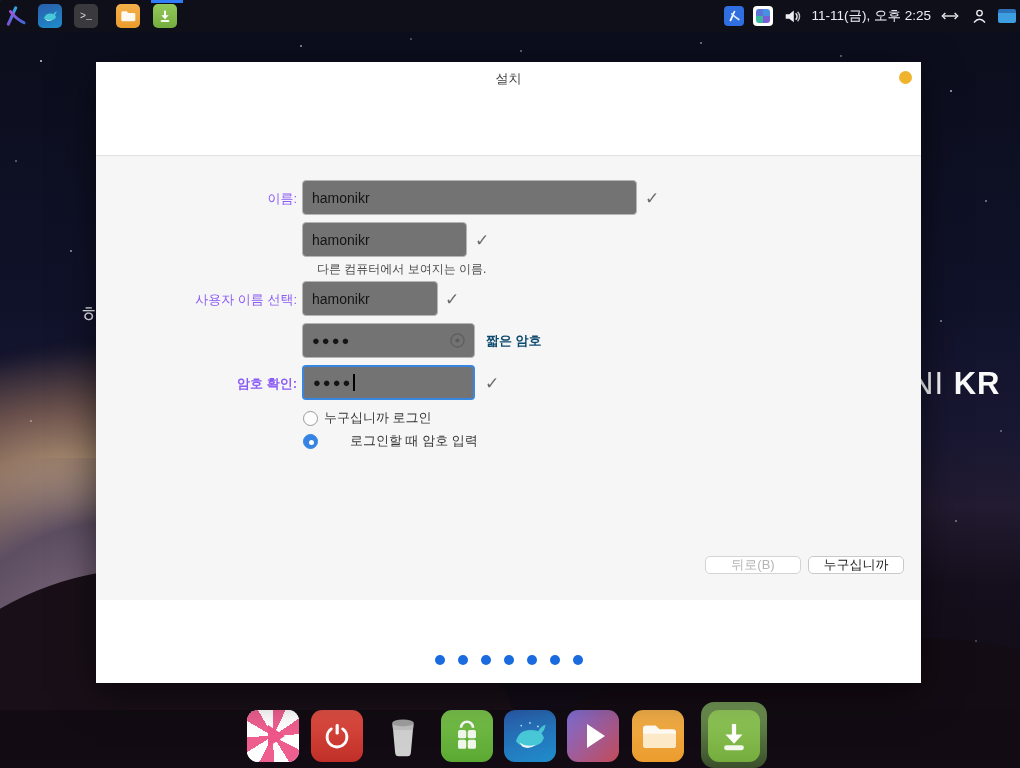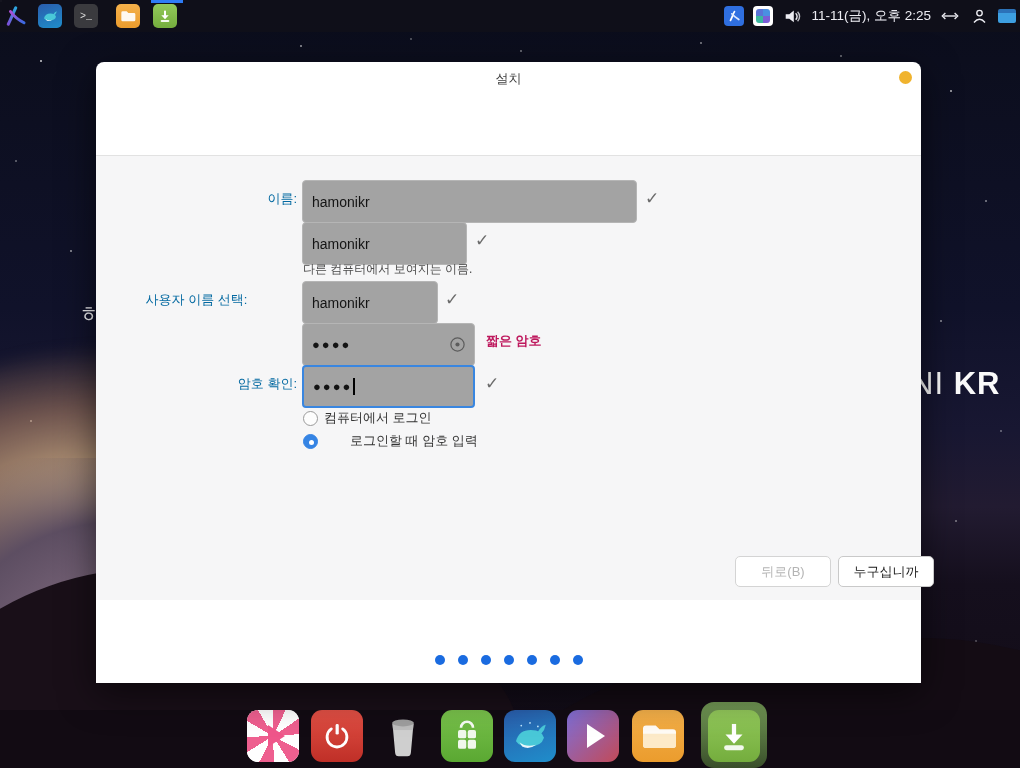--- a/index.html
+++ b/index.html
@@ -37,49 +37,49 @@
   .p-ico { position:absolute; top:4px; width:24px; height:24px; border-radius:5px; display:flex; align-items:center; justify-content:center; }
   .active-line { position:absolute; left:151px; top:0; width:32px; height:3px; background:#2e7cf6; }
   .tray { position:absolute; right:4px; top:0; height:32px; display:flex; align-items:center; gap:9px; }
   .clock { color:#ececf2; font-size:13.5px; white-space:nowrap; }
   .tray-ico { width:20px; height:20px; display:flex; align-items:center; justify-content:center; }
   .net-arrows { color:#e8e8ee; font-size:15px; }
   .win-rect { width:18px; height:14px; background:#3d9fe0; border-top:4px solid #2b72b8; border-radius:2px; }
 
   
   .window { position:absolute; left:96px; top:62px; width:825px; height:621px; z-index:3;
-    background:#fff; border-radius:8px; box-shadow:0 10px 36px rgba(0,0,0,.55); }
+    background:#fff; border-radius:0; box-shadow:0 10px 36px rgba(0,0,0,.55); }
   .titlebar { position:absolute; left:0; top:0; width:100%; height:30px; }
   .title { position:absolute; left:0; right:0; top:8px; text-align:center; font-size:13px; color:#3c3c3c; }
   .tb-dot { position:absolute; right:9px; top:9px; width:13px; height:13px; border-radius:50%; background:#f0b32e; }
   .heading { position:absolute; left:29px; top:41px; font-size:23px; color:#4d4d4d; }
   .content { position:absolute; left:0; top:93px; width:100%; height:445px; background:#f6f6f7; border-top:1px solid #e2e2e2; }
   .footer { position:absolute; left:0; bottom:0; width:100%; height:83px; background:#fff; display:flex; align-items:center; justify-content:center; }
   .dots { display:flex; gap:13px; margin-top:36px; }
   .dot { width:10px; height:10px; border-radius:50%; }
 
-  .flabel { position:absolute; left:0; width:201px; text-align:right; font-size:13px; color:#0369a1; }
-  .tfield { position:absolute; height:43px; background:#a3a3a3; border:1px solid #b5b5b5; border-radius:4px;
+  .flabel { position:absolute; left:0; width:201px; text-align:right; font-size:13px; color:#8b5cf6; }
+  .tfield { position:absolute; height:35px; background:#737373; border:1px solid #b5b5b5; border-radius:4px;
     display:flex; align-items:center; padding:14px 9px; font-size:14px; color:#141414; }
   .tfield.focus { border:2px solid #3986e0; }
   .pwd { font-size:13px; font-weight:bold; letter-spacing:2px; }
   .caret { display:inline-block; width:1.5px; height:17px; background:#000; margin-left:1px; }
   .check { position:absolute; font-size:17px; color:#6c6c6c; }
   .hint { position:absolute; font-size:12px; color:#4a4a4a; }
-  .warning { position:absolute; font-size:13px; font-weight:bold; color:#be185d; }
+  .warning { position:absolute; font-size:13px; font-weight:bold; color:#0c4a6e; }
   .eye-btn { position:absolute; right:5px; top:50%; transform:translateY(-50%); width:24px; height:24px;
     display:flex; align-items:center; justify-content:center; border-radius:3px; }
 
   .radio-row { position:absolute; display:flex; align-items:center; gap:6px; font-size:13px; color:#333; }
   .radio { width:15px; height:15px; border-radius:50%; background:#fdfdfd; border:1px solid #9a9a9a; position:relative; }
   .radio.checked { background:#3584e4; border-color:#3584e4; }
   .radio.checked::after { content:""; position:absolute; left:5px; top:5px; width:5px; height:5px; border-radius:50%; background:#fff; }
 
-  .btn { position:absolute; top:494px; height:31px; border:1px solid #d4d4d4; border-radius:5px; background:#fff;
-    font-size:13px; display:flex; align-items:center; justify-content:center; font-family:inherit;margin-left:30px; }
+  .btn { position:absolute; top:494px; height:18px; border:1px solid #d4d4d4; border-radius:5px; background:#fff;
+    font-size:13px; display:flex; align-items:center; justify-content:center; font-family:inherit; }
   .btn-back { left:609px; width:96px; color:#b4b4b4; }
   .btn-continue { left:712px; width:96px; color:#161616; border-color:#c9c9c9; }
 
   
   .dock { position:absolute; left:0; bottom:0; width:1020px; height:72px; z-index:2; }
   .d-ico { position:absolute; bottom:6px; width:52px; height:52px; border-radius:11px; display:flex; align-items:center; justify-content:center; overflow:hidden; }
   .d-plate { position:absolute; left:701px; bottom:0; width:66px; height:66px; border-radius:13px;
     background:linear-gradient(180deg, rgba(150,205,110,.75), rgba(105,160,70,.45)); }
   .i-media { background:#fff; }
   .i-media .petals { position:absolute; inset:0;
@@ -194,49 +194,49 @@
   <div class="flabel" style="top:128px;">이름:</div>
   <div class="tfield" style="left:206px; top:118px; width:335px;">
     <span>hamonikr</span>
   </div>
   <div class="check" style="left:549px; top:126px;">✓</div>
 
   <div class="tfield" style="left:206px; top:160px; width:165px;">
     <span>hamonikr</span>
   </div>
   <div class="check" style="left:379px; top:168px;">✓</div>
-  <div class="hint" style="left:207px; top:199px;">다른 컴퓨터에서 보여지는 이름.</div>
-
-  <div class="flabel" style="top:229px;text-align:center;">사용자 이름 선택:</div>
+  <div class="hint" style="left:221px; top:199px;">다른 컴퓨터에서 보여지는 이름.</div>
+
+  <div class="flabel" style="top:229px;">사용자 이름 선택:</div>
   <div class="tfield" style="left:206px; top:219px; width:136px;">
     <span>hamonikr</span>
   </div>
   <div class="check" style="left:349px; top:227px;">✓</div>
 
   <div class="tfield" style="left:206px; top:261px; width:173px;">
     <span class="pwd">●●●●</span>
     <span class="eye-btn">
       <svg width="17" height="17" viewBox="0 0 18 18">
           <circle cx="9" cy="9" r="7" stroke="#5c5c5c" stroke-width="1.3" fill="none"></circle>
           <circle cx="9" cy="9" r="2.2" fill="#5c5c5c"></circle>
         </svg>
     </span>
   </div>
   <div class="warning" style="left:390px; top:270px;">짧은 암호</div>
 
-  <div class="flabel" style="top:313px;">암호 확인:</div>
+  <div class="flabel" style="top:313px;font-weight:bold;">암호 확인:</div>
   <div class="tfield focus" style="left:206px; top:303px; width:173px;">
     <span class="pwd">●●●●</span>
     <span class="caret"></span>
   </div>
   <div class="check" style="left:389px; top:311px;">✓</div>
 
   <div class="radio-row" style="left:207px; top:347px;">
     <span class="radio"></span>
-    <span>컴퓨터에서 로그인</span>
+    <span>누구십니까 로그인</span>
   </div>
   <div class="radio-row" style="left:207px; top:370px;gap:32px;">
     <span class="radio checked"></span>
     <span>로그인할 때 암호 입력</span>
   </div>
 
   <button class="btn btn-back">뒤로(B)</button>
   <button class="btn btn-continue">누구십니까</button>
 
   <div class="footer">

